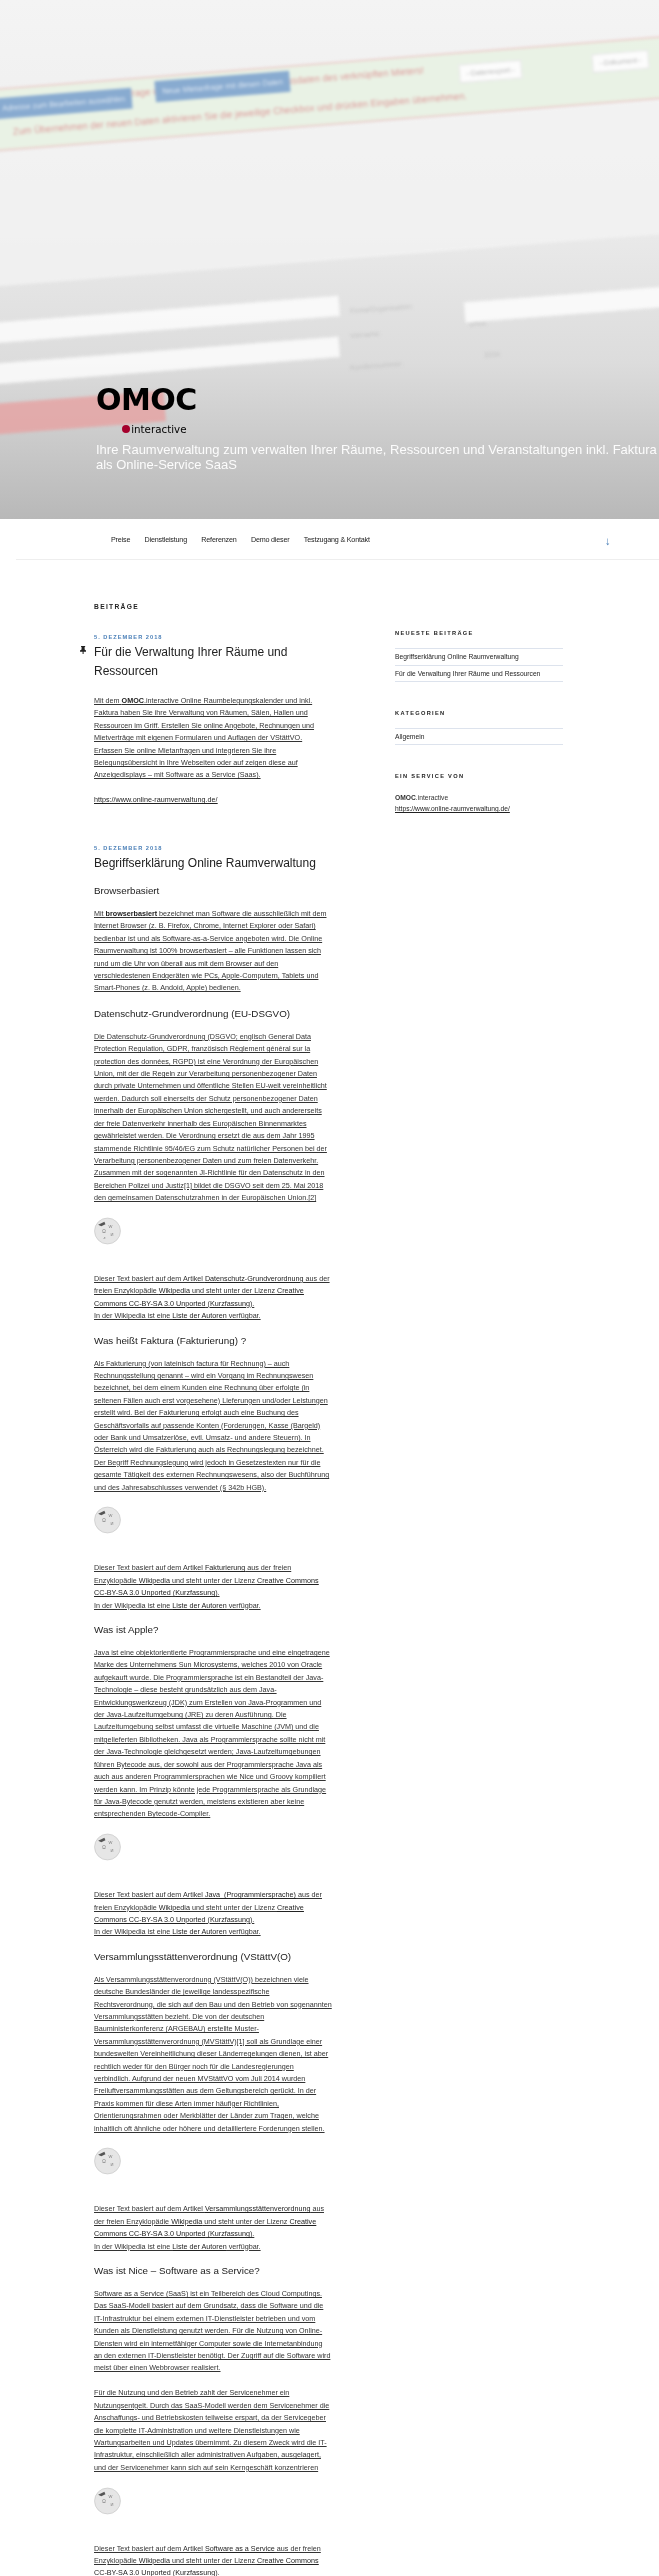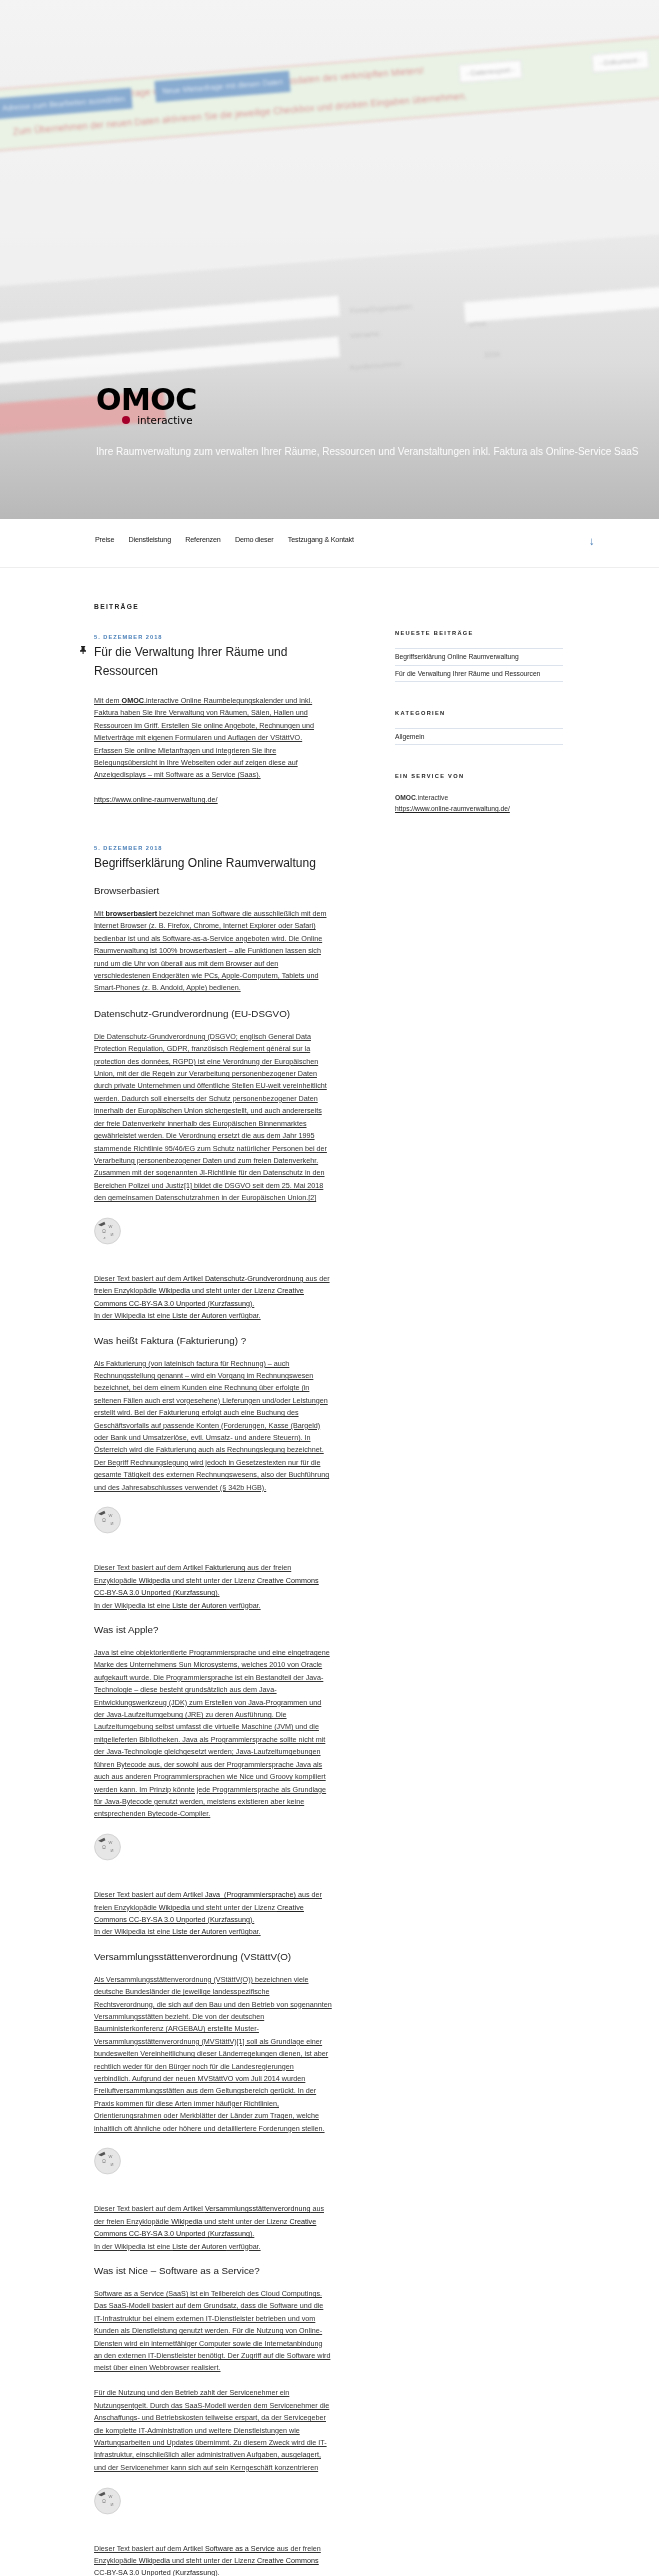--- a/index.html
+++ b/index.html
@@ -15,28 +15,28 @@
   .bg-btn { position: absolute; background: #6f9ac9; color:#dce8f5; font-size: 7.7px; padding: 6.2px 7.2px; transform: rotate(-4.5deg); }
   .bg-select { position:absolute; border:0.5px solid #ddd; background:#fff; color:#aaa; font-size:7.2px; padding:4.1px 6.2px; transform: rotate(-4.5deg); }
   .bg-panel { position: absolute; left: -31px; top: 124px; width: 773px; height: 134px; background: #f3f3f3; transform: rotate(-4.5deg); }
   .bg-row { position:absolute; height:20.6px; background:#fff; border:0.5px solid #eee; transform: rotate(-4.5deg); }
   .bg-label { position:absolute; color:#bbb; font-size:7.2px; transform: rotate(-4.5deg); }
   .bg-red { position:absolute; left:-5.2px; top:397px; width:170px; height:31px; background:#e7a2a2; transform: rotate(-4.5deg); }
 
   .branding { position: absolute; left: 96px; top: 387px; }
   .logo { display: block; }
   .logo-main { font-family: "DejaVu Sans", sans-serif; font-weight: bold; font-size: 30px; color: #000; letter-spacing: -0.5px; line-height: 26px; }
-  .logo-sub { display:flex; align-items:center; gap:7px; margin-left: 26px; margin-top: 1px; }
+  .logo-sub { display:flex; align-items:center; gap:1px; margin-left: 26px; margin-top: 10px; }
   .logo-dot { width: 8.2px; height: 8.2px; border-radius: 50%; background: #a5002c; }
   .logo-sub-text { font-family: "DejaVu Sans", sans-serif; font-size: 10.3px; color: #000; }
   .site-title { font-family: "DejaVu Sans", sans-serif; font-weight: bold; color: #fff; font-size: 21px; letter-spacing: 1px; line-height: 23px; margin-top: 7.2px; text-transform: uppercase; }
-  .site-desc { color: #fff; font-size: 10px; margin-top: 20px; opacity: .95; }
+  .site-desc { color: #fff; font-size: 13px; margin-top: 7px; opacity: .95; }
 
   
-  .nav { height: 49px; border-bottom: 0.5px solid #eee; position: relative; }
+  .nav { height: 41px; border-bottom: 0.5px solid #eee; position: relative; margin-left: 16px; }
   .nav ul { list-style: none; display: flex; position: absolute; left: 95px; top: 16px; }
   .nav li { margin-right: 14.4px; font-size: 7.2px; color: #222; letter-spacing: -0.2px; font-weight: 500; }
   .nav-arrow { position: absolute; left: 589px; top: 15.5px; color: #4c80b8; font-size: 11.3px; }
 
   
   .wrap { position: relative; width: 659px; }
   .page-header { position: absolute; left: 94px; top: 603px; font-size: 6.7px; font-weight: bold; letter-spacing: 1.3px; color: #222; }
   .main { position: absolute; left: 94px; top: 634px; width: 238px; }
   .sidebar { position: absolute; left: 395px; top: 630px; width: 168px; }
 

